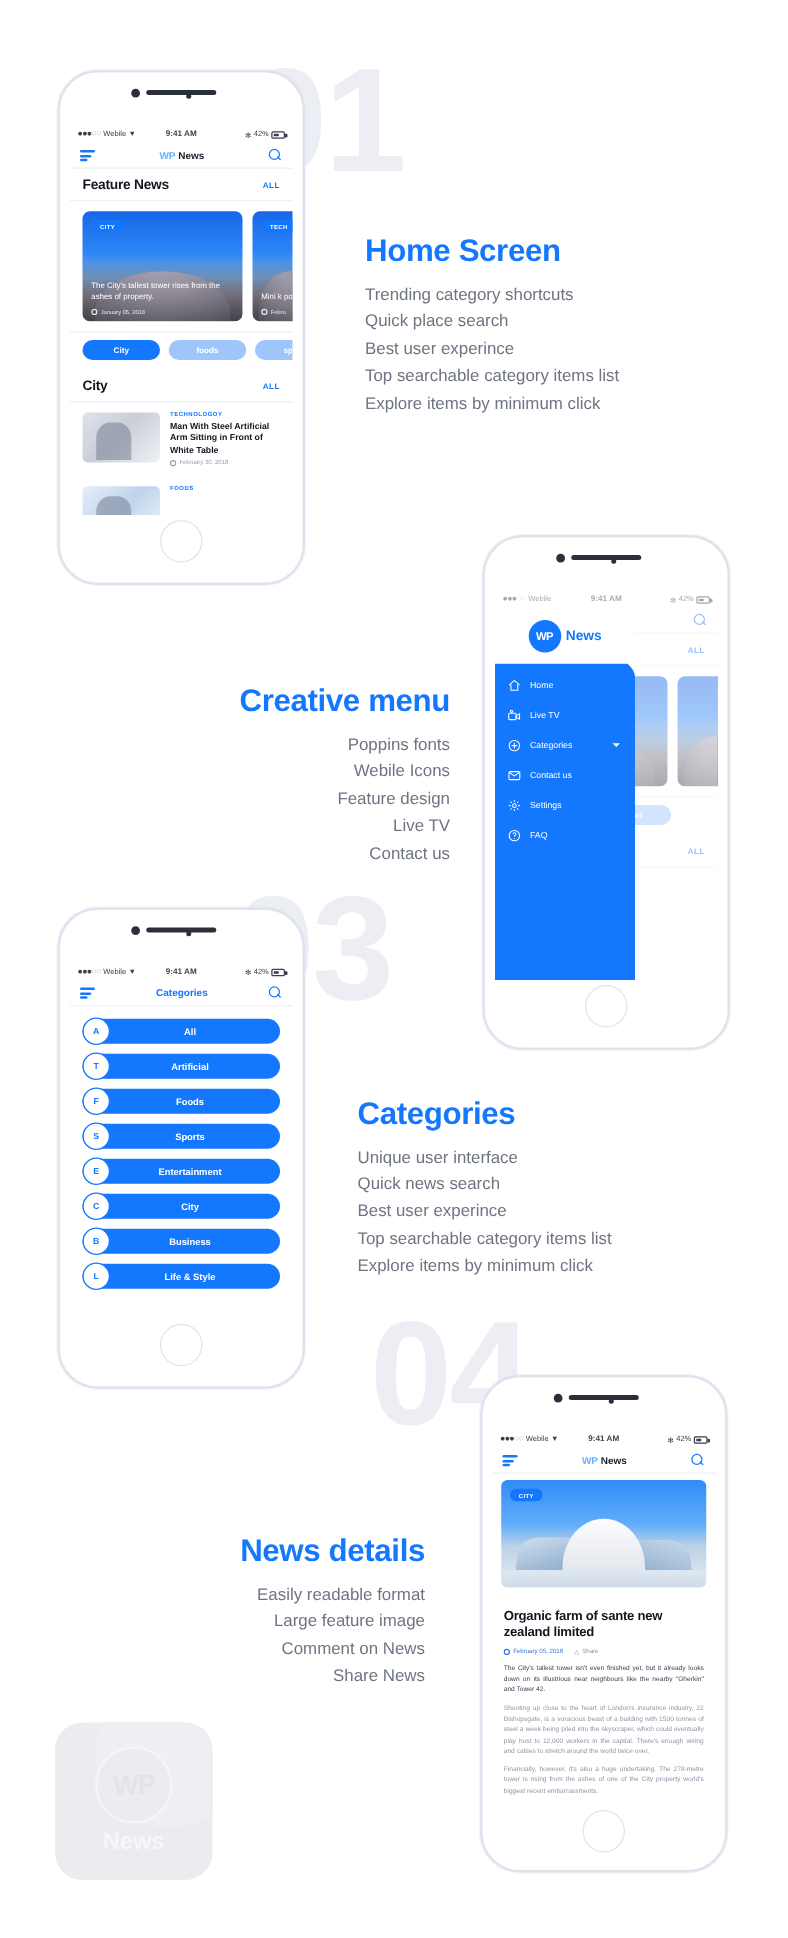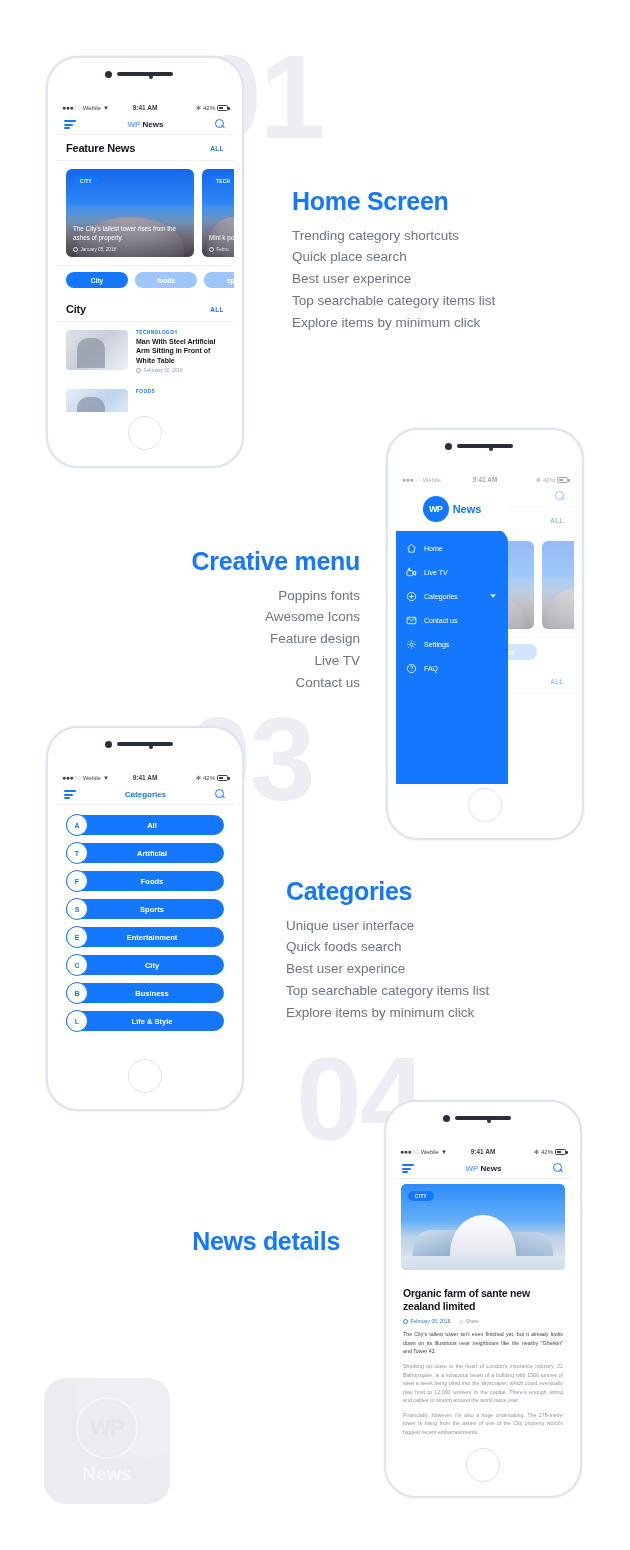--- a/index.html
+++ b/index.html
@@ -452,21 +452,21 @@
 
       </div>
     </div>
     <div class="home-btn" style="bottom:16px;"></div>
   </div>
 
   <div class="copy right-align" style="left:80px; top:548px; width:280px;">
     <h2>Creative menu</h2>
     <ul>
       <li>Poppins fonts</li>
-      <li>Awesome Icons</li>
+      <li>Webile Icons</li>
       <li>Feature design</li>
       <li>Live TV</li>
       <li>Contact us</li>
     </ul>
   </div>
 
   <div class="phone" style="left:46px; top:726px; width:198px; height:385px;">
     <div class="cam"></div>
     <div class="speaker">
         <span class="sensor"></span>
@@ -535,21 +535,21 @@
       </div>
 
     </div>
     <div class="home-btn" style="bottom:16px;"></div>
   </div>
 
   <div class="copy" style="left:286px; top:878px; width:320px;">
     <h2>Categories</h2>
     <ul>
       <li>Unique user interface</li>
-      <li>Quick foods search</li>
+      <li>Quick news search</li>
       <li>Best user experince</li>
       <li>Top searchable category items list</li>
       <li>Explore items by minimum click</li>
     </ul>
   </div>
 
   <div class="phone" style="left:384px; top:1100px; width:198px; height:398px;">
     <div class="cam"></div>
     <div class="speaker">
         <span class="sensor"></span>
@@ -605,20 +605,26 @@
       <div class="art-p">The City's tallest tower isn't even finished yet, but it already looks down on its illustrious near neighbours like the nearby "Gherkin" and Tower 42.</div>
       <div class="art-p muted">Shooting up close to the heart of London's insurance industry, 22 Bishopsgate, is a voracious beast of a building with 1500 tonnes of steel a week being piled into the skyscraper, which could eventually play host to 12,000 workers in the capital. There's enough wiring and cables to stretch around the world twice over.</div>
       <div class="art-p muted">Financially, however, it's also a huge undertaking. The 278-metre tower is rising from the ashes of one of the City property world's biggest recent embarrassments.</div>
 
     </div>
     <div class="home-btn" style="bottom:14px;"></div>
   </div>
 
   <div class="copy right-align" style="left:80px; top:1228px; width:260px;">
     <h2>News  details</h2>
+    <ul>
+      <li>Easily readable format</li>
+      <li>Large feature image</li>
+      <li>Comment on News</li>
+      <li>Share News</li>
+    </ul>
   </div>
 
   <div class="tile">
     <div class="tile-circle">WP</div>
     <div class="tile-word">News</div>
   </div>
 
 </div>
 
 </body></html>

